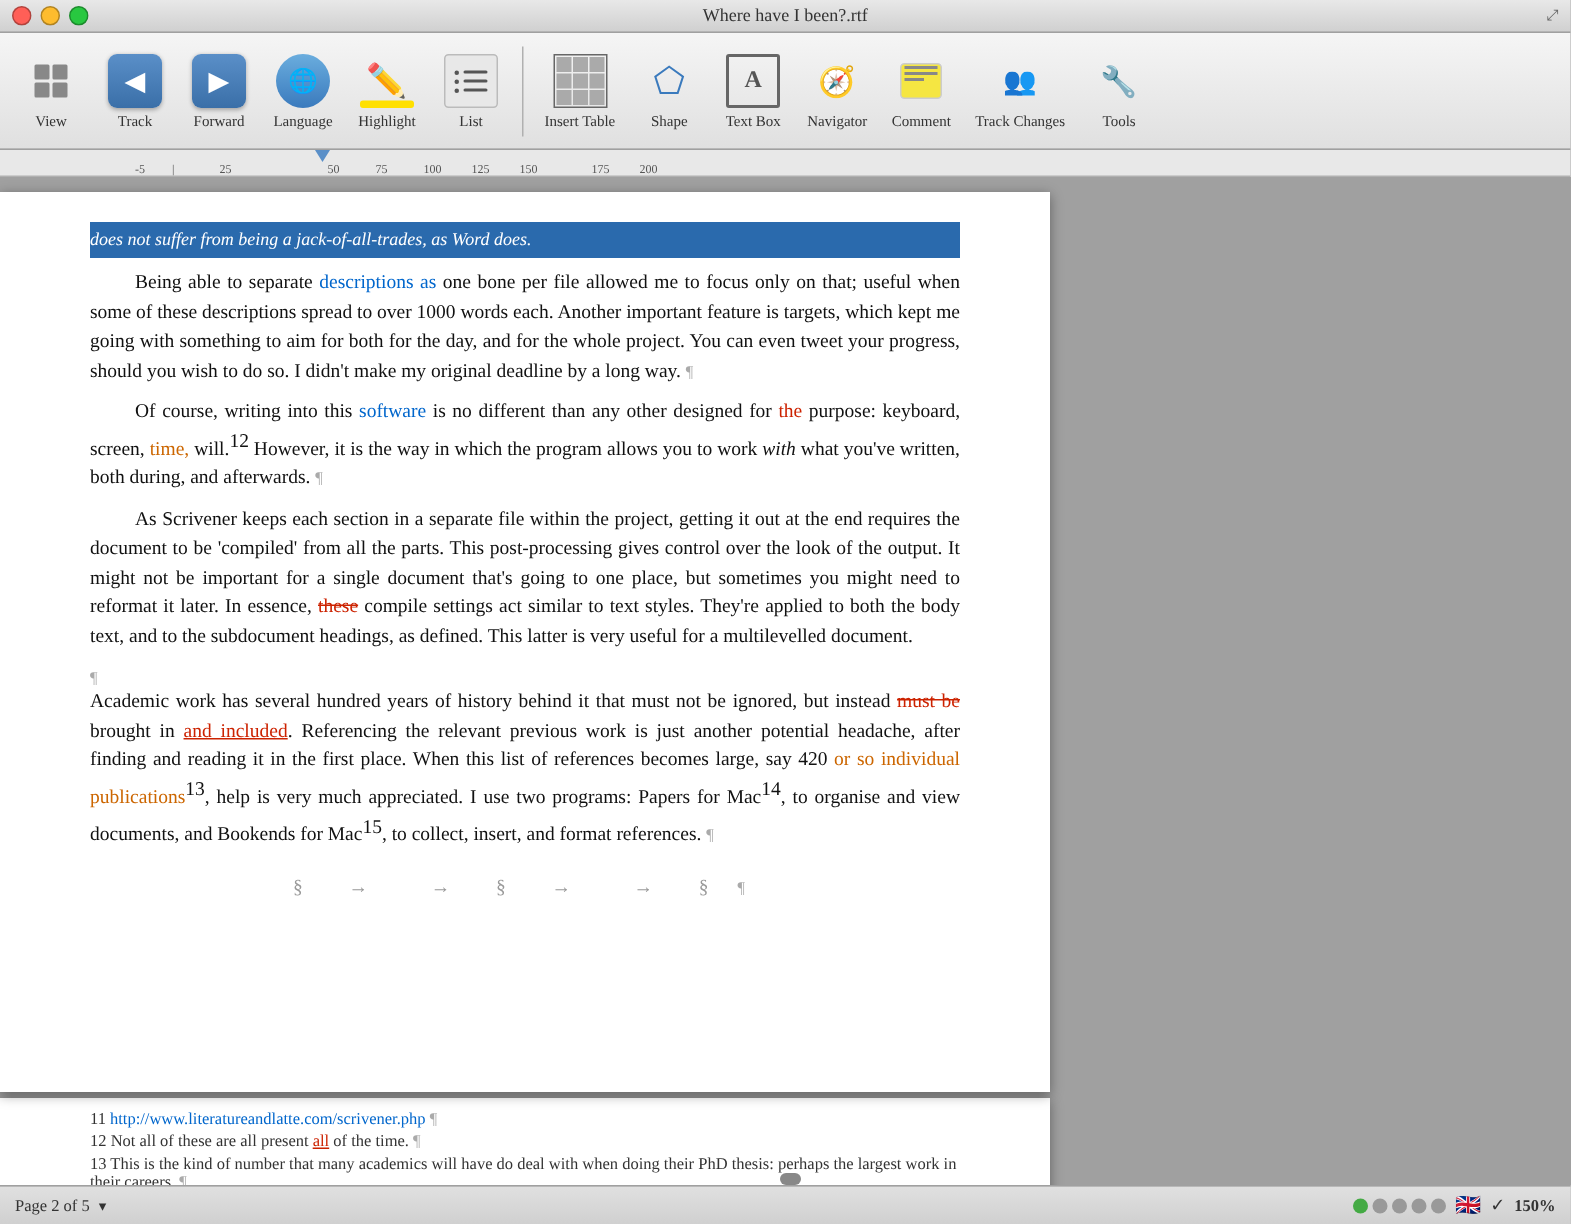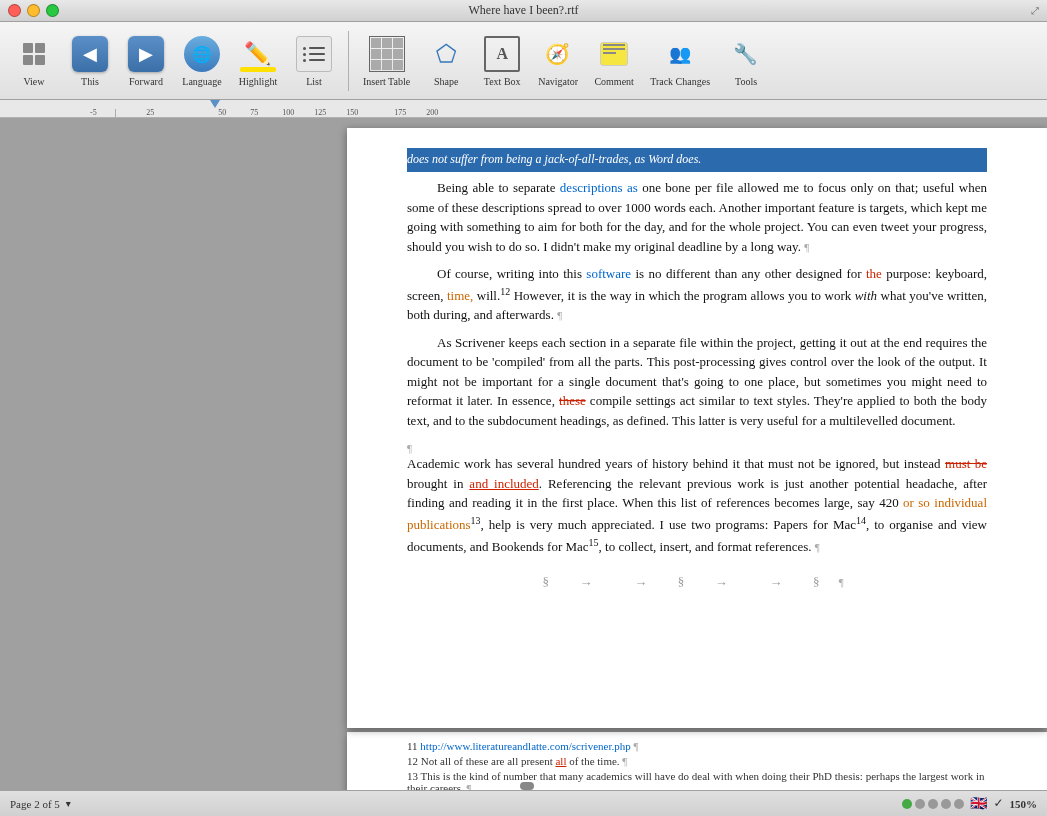--- a/index.html
+++ b/index.html
@@ -95,21 +95,21 @@
       align-items: flex-end;
     }
 
     
     #content-area {
       background: #a0a0a0;
       height: calc(816px - 22px - 78px - 18px - 26px);
       overflow-y: auto;
       display: flex;
       flex-direction: column;
-      align-items: flex-end;
+      align-items: flex-start;
       padding: 10px 0;
     }
 
     
     .doc-page {
       background: white;
       width: 700px;
       min-height: 600px;
       box-shadow: 0 2px 8px rgba(0,0,0,0.4);
       padding: 20px 60px 20px 60px;
@@ -129,21 +129,21 @@
     .text-strikethrough { text-decoration: line-through; color: #cc2200; }
     .text-underline-red { text-decoration: underline; color: #cc2200; }
 
     .section-heading {
       font-size: 14px;
       font-weight: bold;
       margin-top: 16px;
       margin-bottom: 6px;
     }
 
-    sup { font-size: 10px; }
+    sup { font-size: 13px; }
 
     
     .pilcrow { color: #aaa; font-size: 11px; }
 
     
     .footnotes-area {
       background: white;
       width: 700px;
       box-shadow: 0 2px 8px rgba(0,0,0,0.4);
       margin-top: 4px;
@@ -233,21 +233,21 @@
         </div>
       </div>
     </div>
     <span class="toolbar-label">View</span>
   </div>
 
   <div class="toolbar-group">
     <div class="toolbar-icon">
       <div class="nav-btn">◀</div>
     </div>
-    <span class="toolbar-label">This</span>
+    <span class="toolbar-label">Track</span>
   </div>
 
   <div class="toolbar-group">
     <div class="toolbar-icon">
       <div class="nav-btn">▶</div>
     </div>
     <span class="toolbar-label">Forward</span>
   </div>
 
   <div class="toolbar-group">

